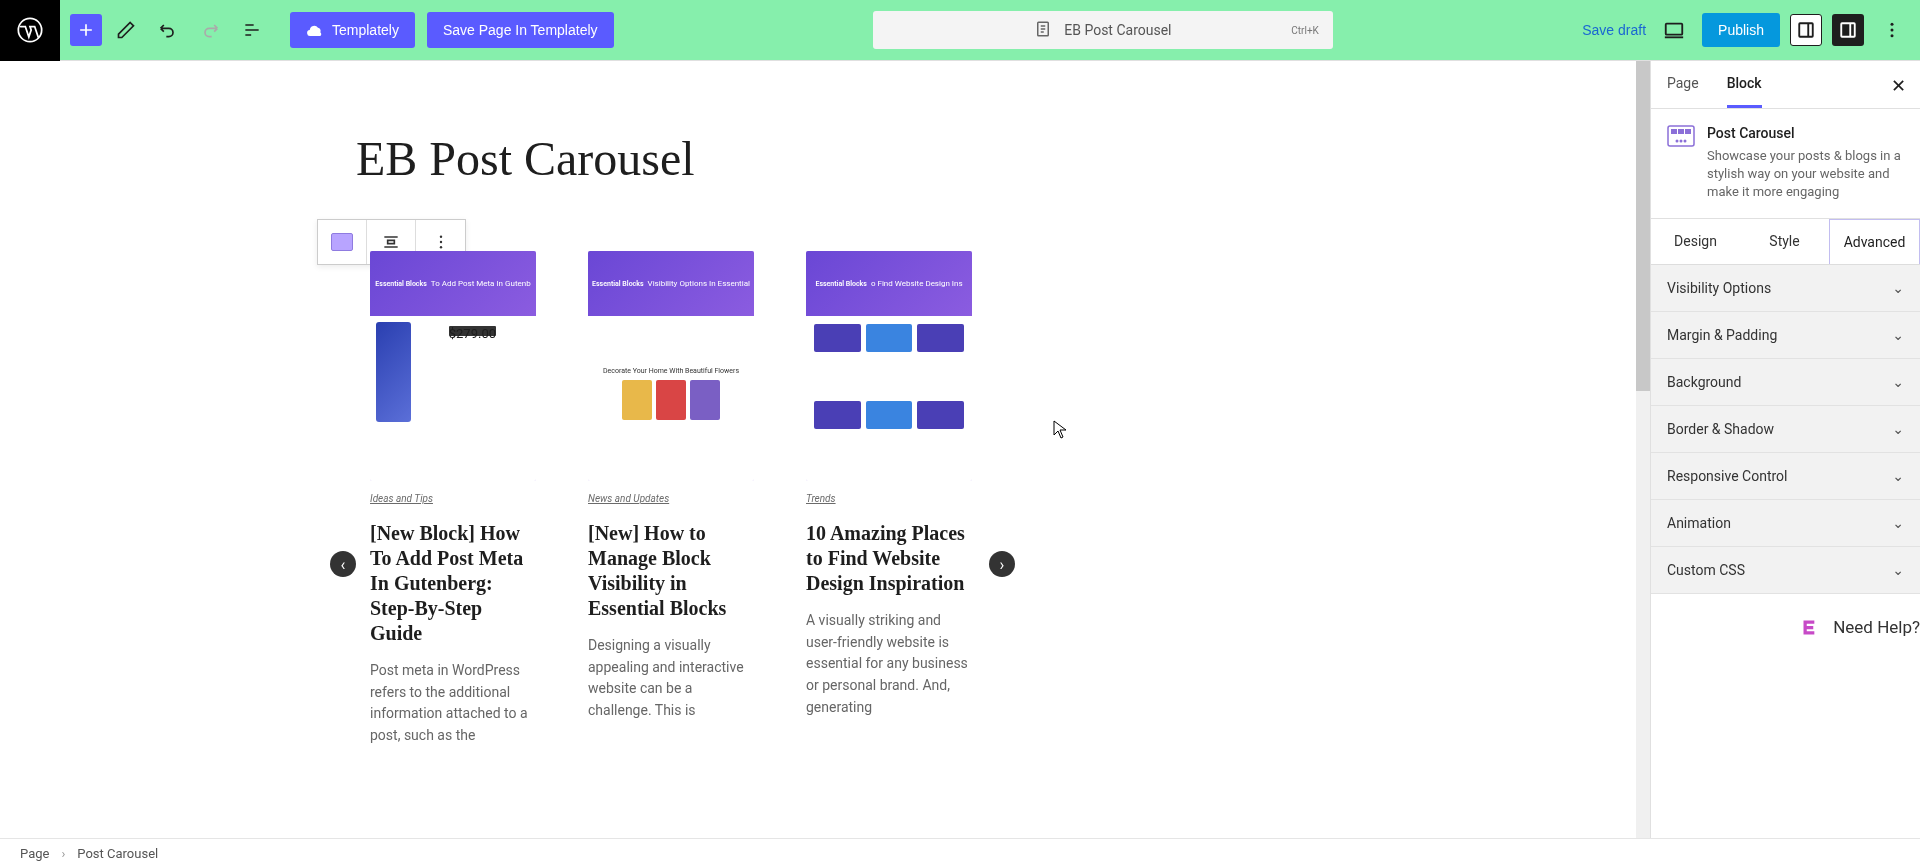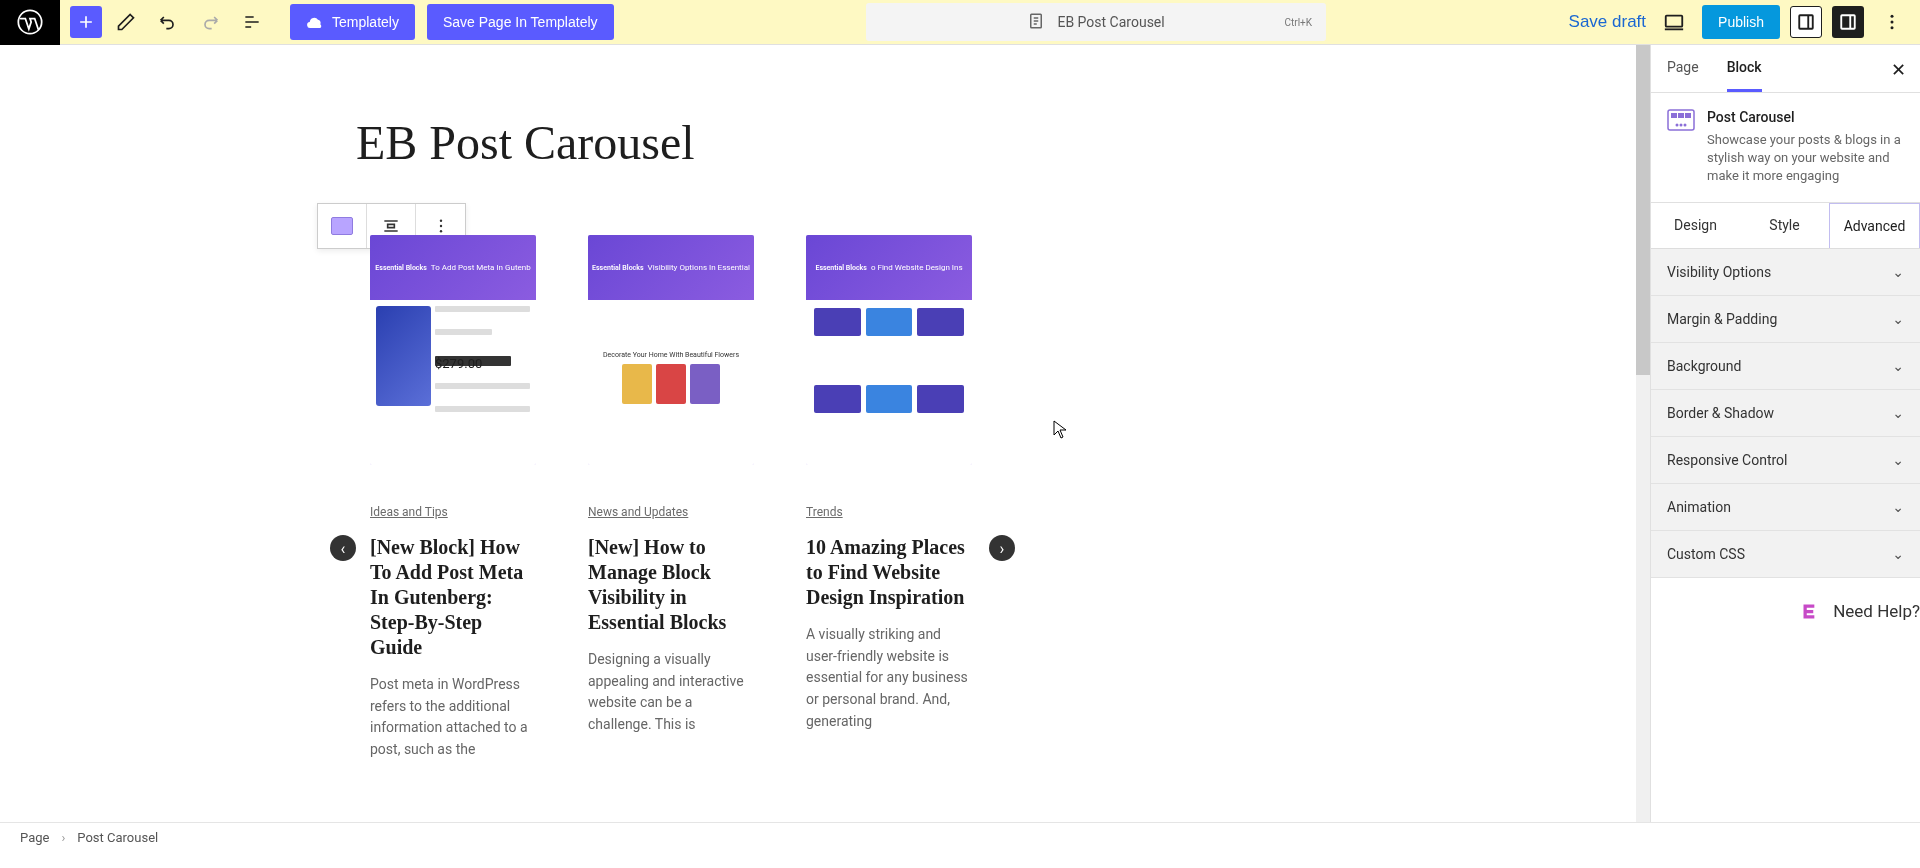--- a/index.html
+++ b/index.html
@@ -1,37 +1,37 @@
 <!DOCTYPE html>
 <html><head>
 <meta charset="utf-8">
 <style>
   * { box-sizing: border-box; margin: 0; padding: 0; }
   body { font-family: -apple-system, BlinkMacSystemFont, "Segoe UI", Roboto, sans-serif; font-size: 13px; color: #1e1e1e; background: #fff; overflow: hidden; }
   
   
-  .top-bar { display: flex; align-items: center; height: 45px; background: #fef9c3; border-bottom: 1px solid #e0e0e0; }
+  .top-bar { display: flex; align-items: center; height: 61px; background: #86efac; border-bottom: 1px solid #e0e0e0; }
   .wp-logo { width: 60px; height: 61px; background: #000; display: flex; align-items: center; justify-content: center; color: #fff; }
   .wp-logo svg { width: 28px; height: 28px; }
   
   .tb-group { display: flex; align-items: center; gap: 6px; padding: 0 10px; }
   .tb-btn { width: 36px; height: 36px; display: flex; align-items: center; justify-content: center; background: none; border: none; cursor: pointer; border-radius: 3px; color: #1e1e1e; }
   .tb-btn.add { background: #5a5bff; color: #fff; width: 32px; height: 32px; }
   .tb-btn.disabled { color: #aaa; }
   
   .templately-btn { background: #5a5bff; color: #fff; border: none; height: 36px; padding: 0 16px; border-radius: 3px; cursor: pointer; display: flex; align-items: center; gap: 8px; font-size: 14px; }
   .templately-btn .cloud-icon { display: inline-flex; }
   
   .doc-title-wrap { flex: 1; display: flex; justify-content: center; }
   .doc-title { width: 460px; height: 38px; background: #f4f4f4; border-radius: 3px; display: flex; align-items: center; justify-content: center; gap: 12px; position: relative; cursor: pointer; }
   .doc-title .title-text { font-size: 14px; color: #555; }
   .doc-title .shortcut { position: absolute; right: 14px; color: #777; font-size: 10px; }
   
   .top-right { display: flex; align-items: center; gap: 10px; padding-right: 10px; }
-  .save-draft { color: #1a67d2; background: none; border: none; font-size: 17px; cursor: pointer; }
+  .save-draft { color: #1a67d2; background: none; border: none; font-size: 14px; cursor: pointer; }
   .publish-btn { background: #0598dd; color: #fff; border: none; padding: 9px 16px; border-radius: 3px; font-size: 14px; cursor: pointer; }
   .icon-btn-dark { width: 32px; height: 32px; background: #1e1e1e; color: #fff; display: flex; align-items: center; justify-content: center; border-radius: 3px; cursor: pointer; }
   .icon-btn-light { width: 32px; height: 32px; background: #fff; color: #1e1e1e; display: flex; align-items: center; justify-content: center; border: 1px solid #1e1e1e; border-radius: 3px; cursor: pointer; }
   
   
   .main { display: flex; height: calc(868px - 61px - 30px); }
   .canvas { flex: 1; background: #fff; overflow-y: auto; position: relative; padding: 0 40px; }
   .canvas-scroll-track { position: absolute; right: 0; top: 0; width: 14px; height: 100%; background: #f0f0f0; }
   .canvas-scroll-thumb { width: 14px; height: 330px; background: #c8c8c8; }
   
@@ -50,30 +50,30 @@
   .cards { display: flex; gap: 52px; padding-left: 40px; }
   .card { width: 166px; }
   .card .thumb { width: 166px; height: 230px; background: #d4c9f7; border-radius: 2px; overflow: hidden; display:flex; flex-direction:column; }
   .thumb-top { height: 65px; background: linear-gradient(135deg,#6a47d5,#8b5ce0); display:flex; flex-direction:row; align-items:center; justify-content:center; color:#fff; font-size:8px; text-align:center; gap:4px; padding:4px; }
   .thumb-top .eb-logo { font-size:7px; font-weight:600; }
   .thumb-body { flex:1; background:#e8e1f9; padding:6px; }
   .thumb-body.grid { display:grid; grid-template-columns:repeat(3,1fr); gap:5px; padding:8px; background:#fff; }
   .thumb-body.grid .cell { height:28px; background:#4a3fb5; border-radius:2px; }
   .thumb-body.card1 { display:flex; gap:4px; background:#fff; }
   .thumb-body.card1 .left { width:55px; height:100px; background:linear-gradient(135deg,#2a3fb0,#5b6fd8); border-radius:3px; }
-  .thumb-body.card1 .right { flex:1; display:flex; flex-direction:column; gap:17px; }
+  .thumb-body.card1 .right { flex:1; display:flex; gap:17px; }
   .thumb-body.card1 .line { height:6px; background:#ddd; border-radius:1px; }
   .thumb-body.card2 { background:#fff; display:flex; flex-direction:column; gap:5px; }
   .thumb-body.card2 .txt { font-size:7px; color:#333; text-align:center;margin-top:45px; }
   .thumb-body.card2 .flowers { display:flex; gap:4px; justify-content:center; }
   .thumb-body.card2 .flower { width:30px; height:40px; background:#e8b84a; border-radius:2px; }
   .thumb-body.card2 .flower.red { background:#d94545; }
   .thumb-body.card2 .flower.purple { background:#7a5fc4; }
   
-  .card .cat { margin-top: 40px; color: #6b6b6b; font-size: 12px; text-decoration: underline; cursor: pointer; display: inline-block; }
+  .card .cat { margin-top: 12px; color: #6b6b6b; font-size: 10px; text-decoration: underline; cursor: pointer; display: inline-block; font-style: italic; }
   .card .ptitle { margin-top: 16px; font-family: Georgia, serif; font-size: 20px; line-height: 1.25; color: #1e1e1e; }
   .card .excerpt { margin-top: 14px; font-size: 14px; line-height: 1.55; color: #666; }
   
   
   .sidebar { width: 270px; border-left: 1px solid #e0e0e0; background: #fff; display: flex; flex-direction: column; overflow-y: auto; }
   .sb-tabs { display: flex; align-items: center; border-bottom: 1px solid #e0e0e0; padding: 0 16px; height: 48px; position: relative; }
   .sb-tab { padding: 14px 0; margin-right: 28px; font-size: 14px; color: #555; cursor: pointer; border-bottom: 3px solid transparent; }
   .sb-tab.active { color: #1e1e1e; font-weight: 500; border-bottom-color: #5a5bff; }
   .sb-close { position: absolute; right: 14px; top: 14px; cursor: pointer; font-size: 18px; }
   

